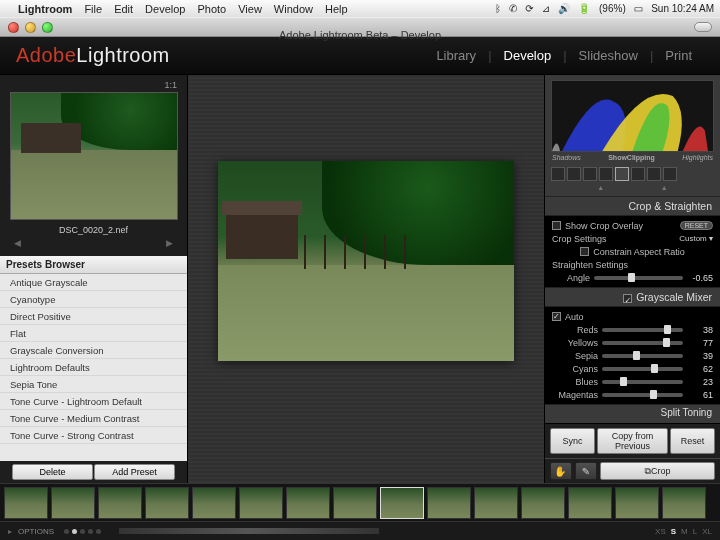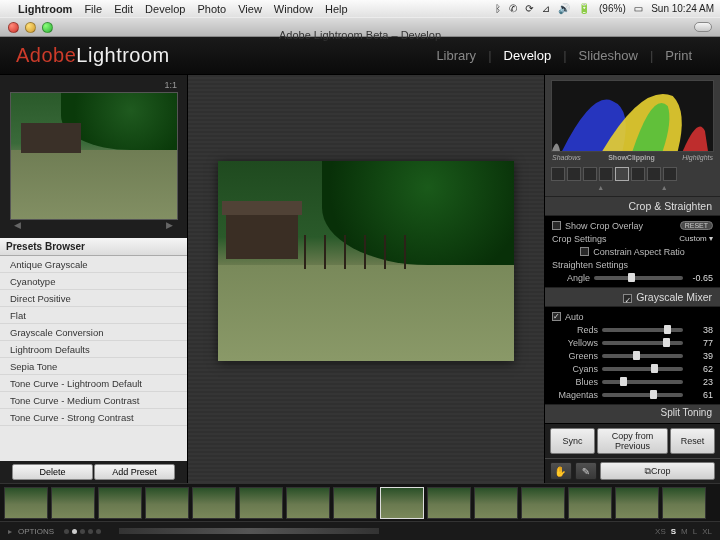--- a/index.html
+++ b/index.html
@@ -178,20 +178,21 @@
 </div>
 
 <div class="app-body">
 
   <div class="panel-left">
     <div class="navigator">
       <div class="nav-ratio">1:1</div>
       <div class="nav-img">
         <div class="nav-foliage"></div>
       </div>
+      <div class="nav-caption">DSC_0020_2.nef</div>
       <div class="nav-arrows">
         <span>◀</span>
         <span>▶</span>
       </div>
     </div>
     <div class="presets">
       <div class="presets-hdr">Presets Browser</div>
       <div class="presets-list">
         <div>Antique Grayscale</div>
         <div>Cyanotype</div>
@@ -297,21 +298,21 @@
           <span class="lbl color-lbl" style="width:46px">Reds</span>
           <span class="slider p88"></span>
           <span class="val">38</span>
         </div>
       <div class="row">
           <span class="lbl color-lbl" style="width:46px">Yellows</span>
           <span class="slider p77"></span>
           <span class="val">77</span>
         </div>
       <div class="row">
-          <span class="lbl color-lbl" style="width:46px">Greens</span>
+          <span class="lbl color-lbl" style="width:46px">Sepia</span>
           <span class="slider p39"></span>
           <span class="val">39</span>
         </div>
       <div class="row">
           <span class="lbl color-lbl" style="width:46px">Cyans</span>
           <span class="slider p62"></span>
           <span class="val">62</span>
         </div>
       <div class="row">
           <span class="lbl color-lbl" style="width:46px">Blues</span>

